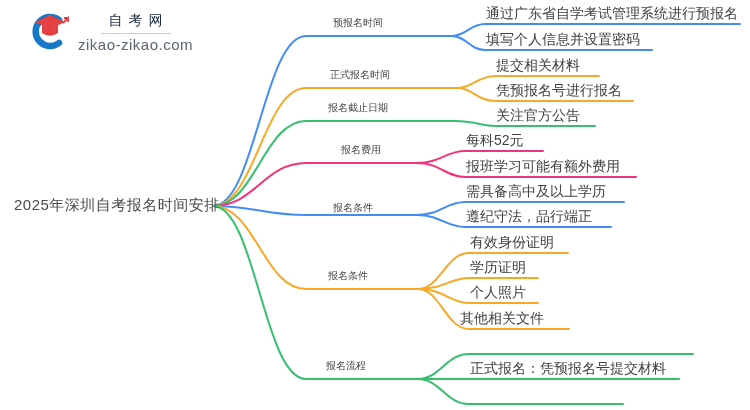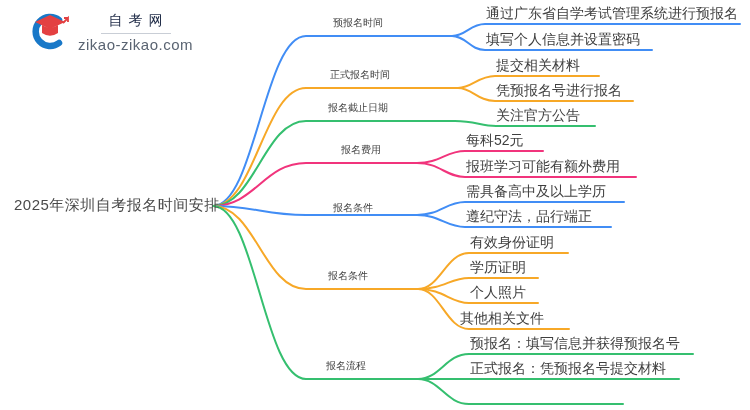--- a/index.html
+++ b/index.html
@@ -100,16 +100,15 @@
   <div class="node-label leaf-label" style="left:496px; top:82px;">凭预报名号进行报名</div>
   <div class="node-label leaf-label" style="left:496px; top:107px;">关注官方公告</div>
   <div class="node-label leaf-label" style="left:466px; top:132px;">每科52元</div>
   <div class="node-label leaf-label" style="left:466px; top:158px;">报班学习可能有额外费用</div>
   <div class="node-label leaf-label" style="left:466px; top:183px;">需具备高中及以上学历</div>
   <div class="node-label leaf-label" style="left:466px; top:208px;">遵纪守法，品行端正</div>
   <div class="node-label leaf-label" style="left:470px; top:234px;">有效身份证明</div>
   <div class="node-label leaf-label" style="left:470px; top:259px;">学历证明</div>
   <div class="node-label leaf-label" style="left:470px; top:284px;">个人照片</div>
   <div class="node-label leaf-label" style="left:460px; top:310px;">其他相关文件</div>
-  <div class="node-label leaf-label" style="left:470px; top:335px;">预报名：填写信息并获得预报名号</div>
   <div class="node-label leaf-label" style="left:470px; top:360px;">正式报名：凭预报名号提交材料</div>
 
 </div>
 
 </body></html>

